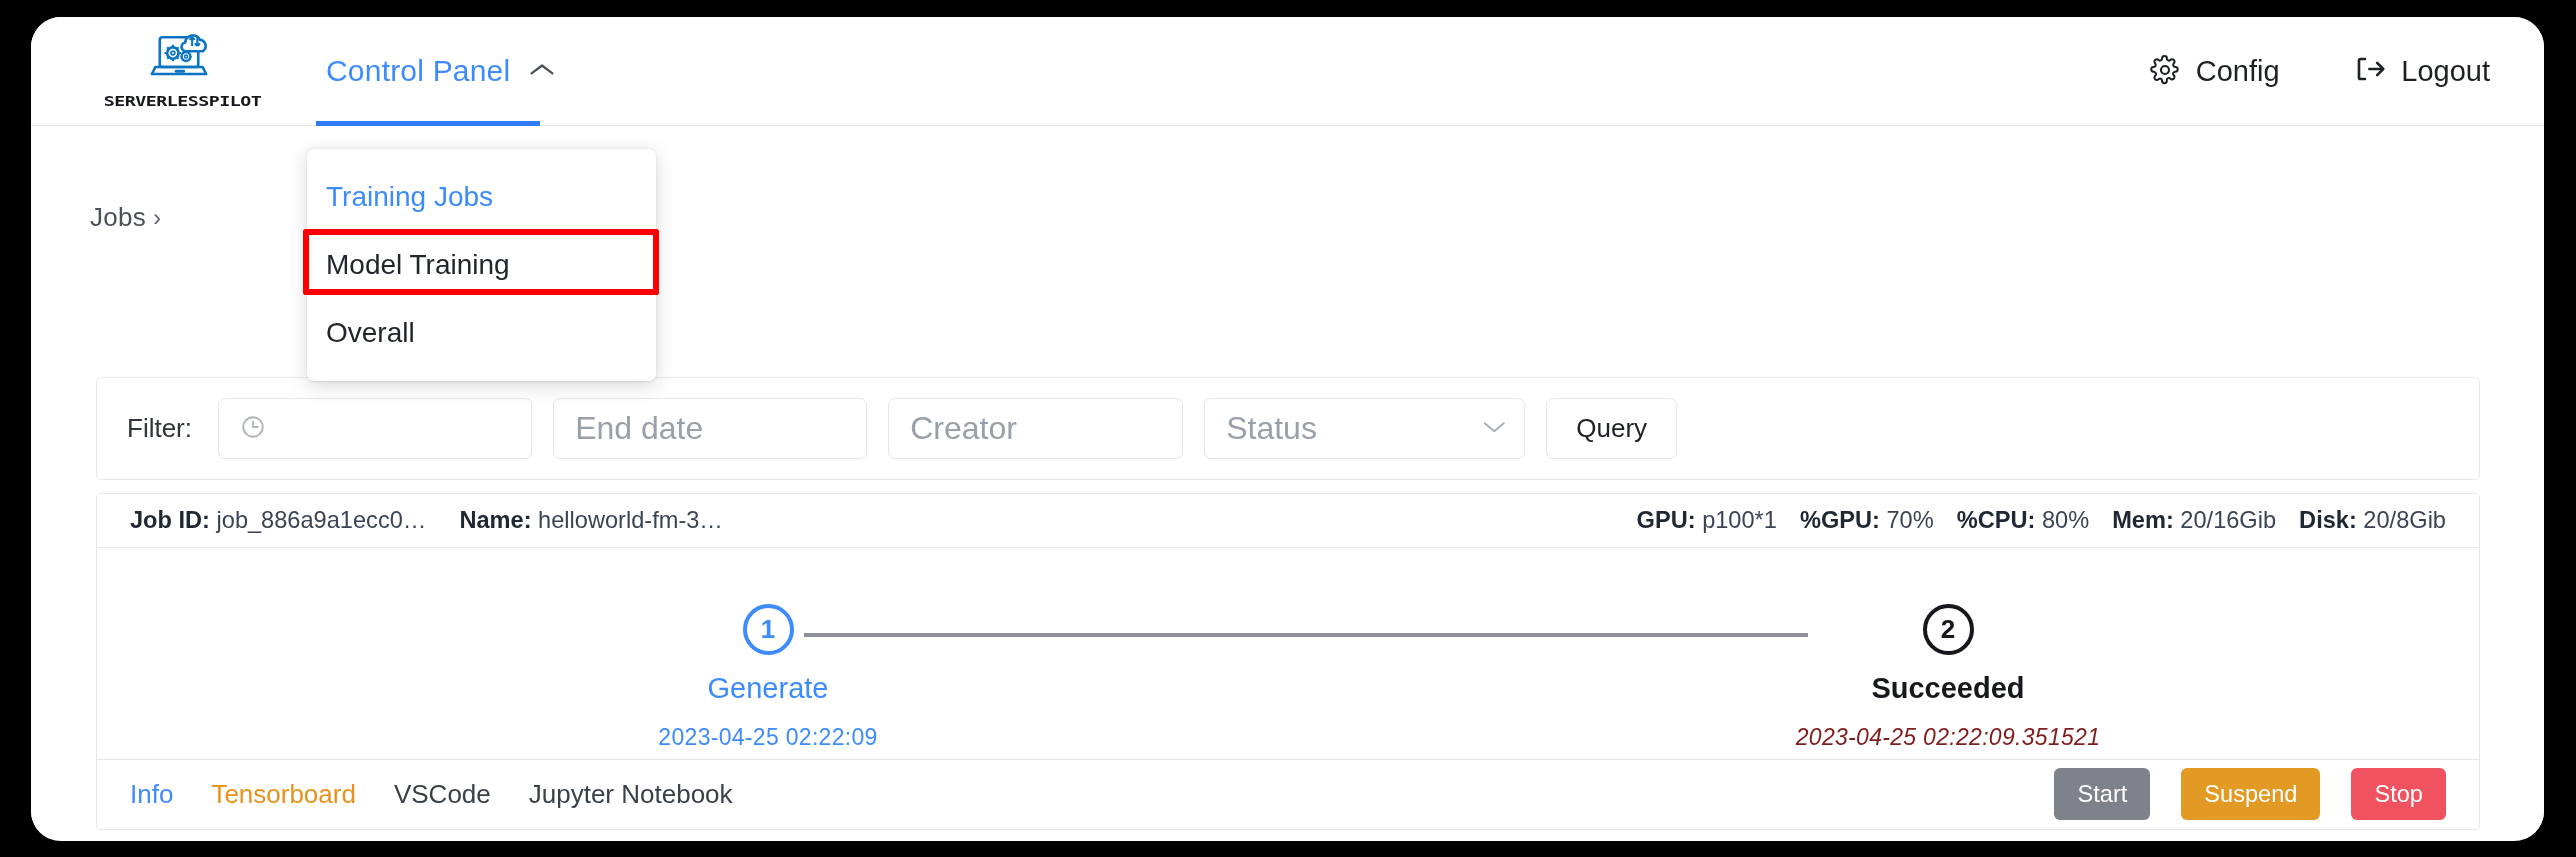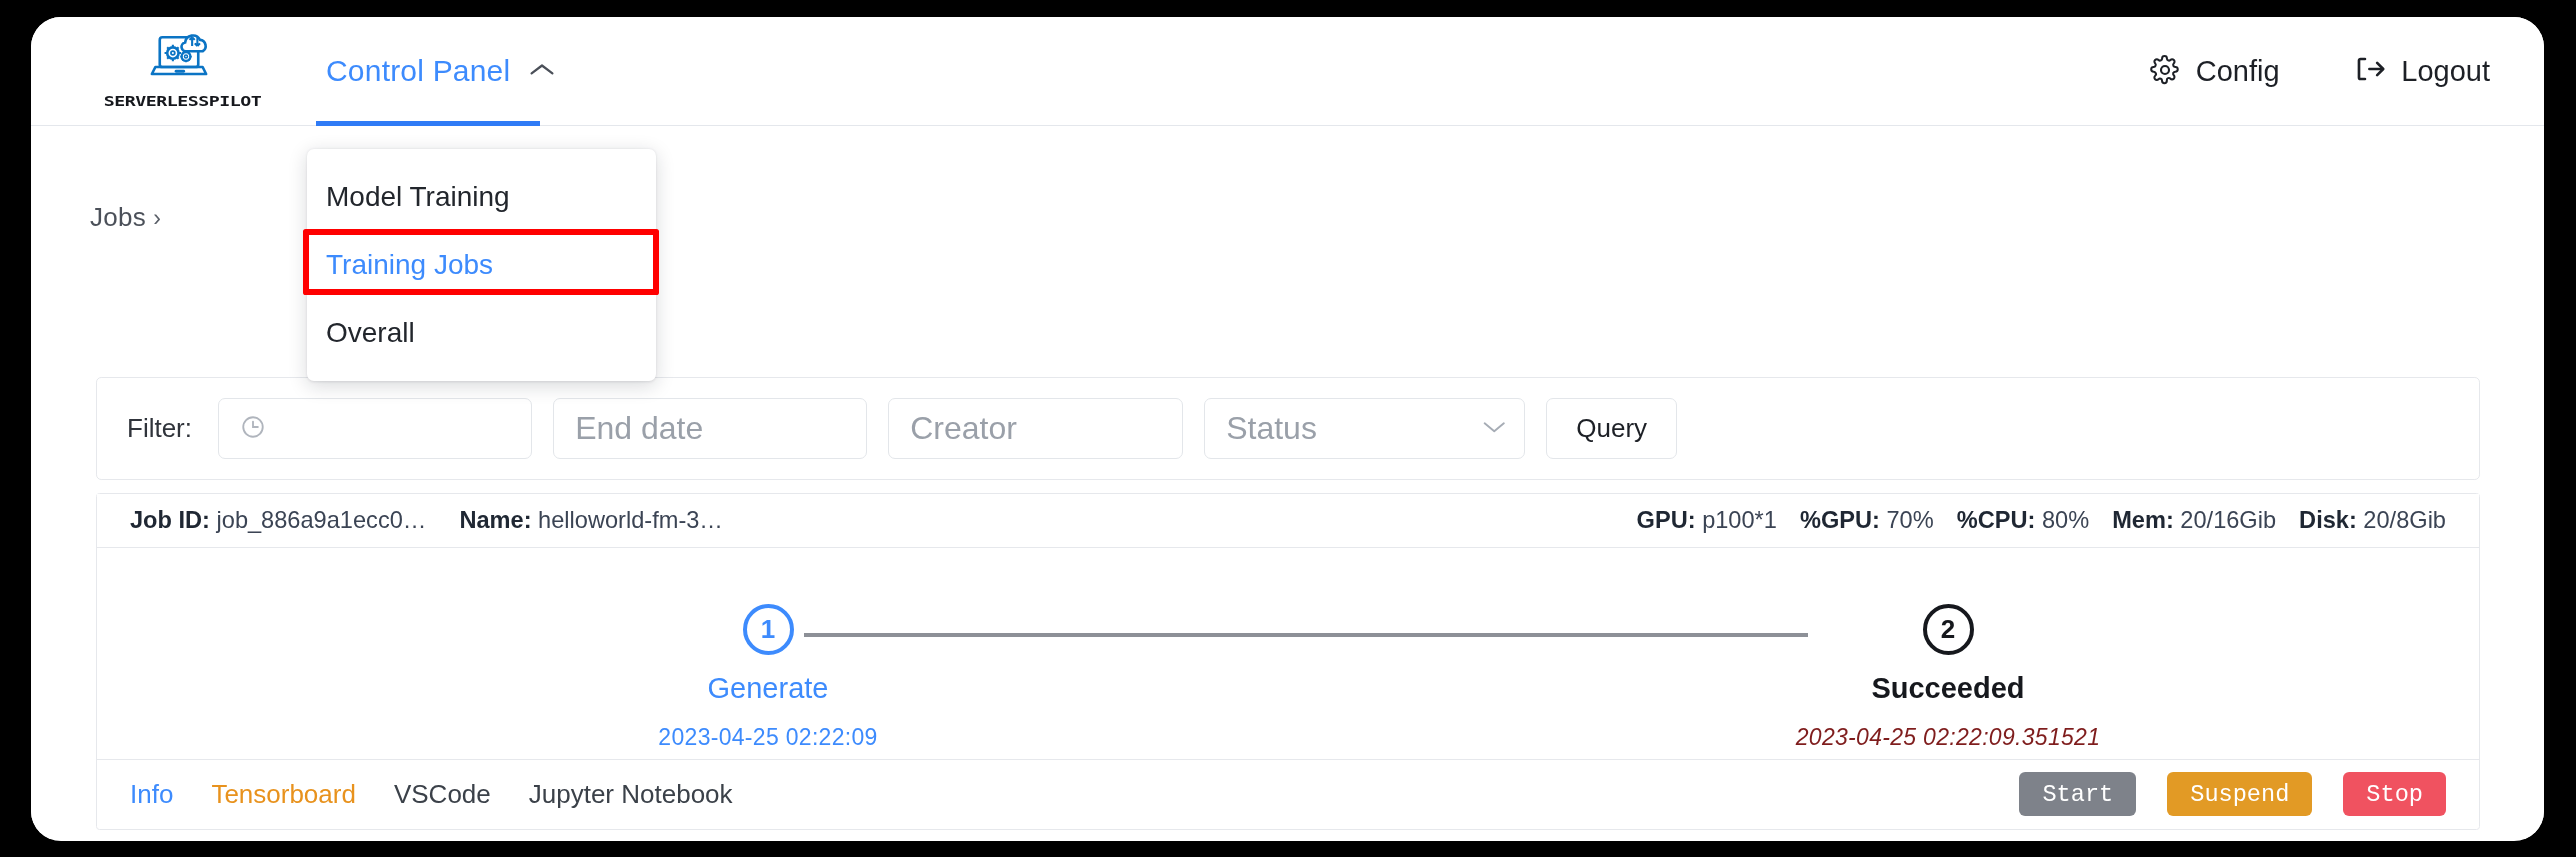--- a/index.html
+++ b/index.html
@@ -233,29 +233,29 @@
     padding: 0 33px;
     justify-content: space-between;
   }
   .tabs { display: flex; align-items: center; gap: 38px; }
   .tab { font-size: 26px; cursor: pointer; }
   .tab.blue { color: #3d8bfd; }
   .tab.orange { color: #e8921d; }
   .tab.dark { color: #3b4149; }
   .acts { display: flex; align-items: center; gap: 31px; }
   .abtn {
-    height: 44px;
+    height: 52px;
     padding: 0 23px;
     border-radius: 6.1px;
     display: flex; align-items: center; justify-content: center;
     color: #ffffff;
     font-size: 23.6px;
     border: none;
     cursor: pointer;
-    font-family: Liberation Mono, monospace;
+    font-family: Liberation Sans, sans-serif;
   }
   .abtn.grey { background: #7e828a; }
   .abtn.amber { background: #e29a25; }
   .abtn.red { background: #f05260; }
 
   
   .dropdown {
     position: absolute;
     left: 276px;
     top: 132px;
@@ -452,20 +452,20 @@
           <button class="abtn grey">Start</button>
           <button class="abtn amber">Suspend</button>
           <button class="abtn red">Stop</button>
         </div>
       </div>
     </div>
 
   </div>
 
   <div class="dropdown">
+    <div class="dd-item active">Training Jobs</div>
     <div class="dd-item">Model Training</div>
-    <div class="dd-item active">Training Jobs</div>
     <div class="dd-item">Overall</div>
   </div>
   <div class="dd-highlight"></div>
 
 </div>
 
 
 </body></html>

